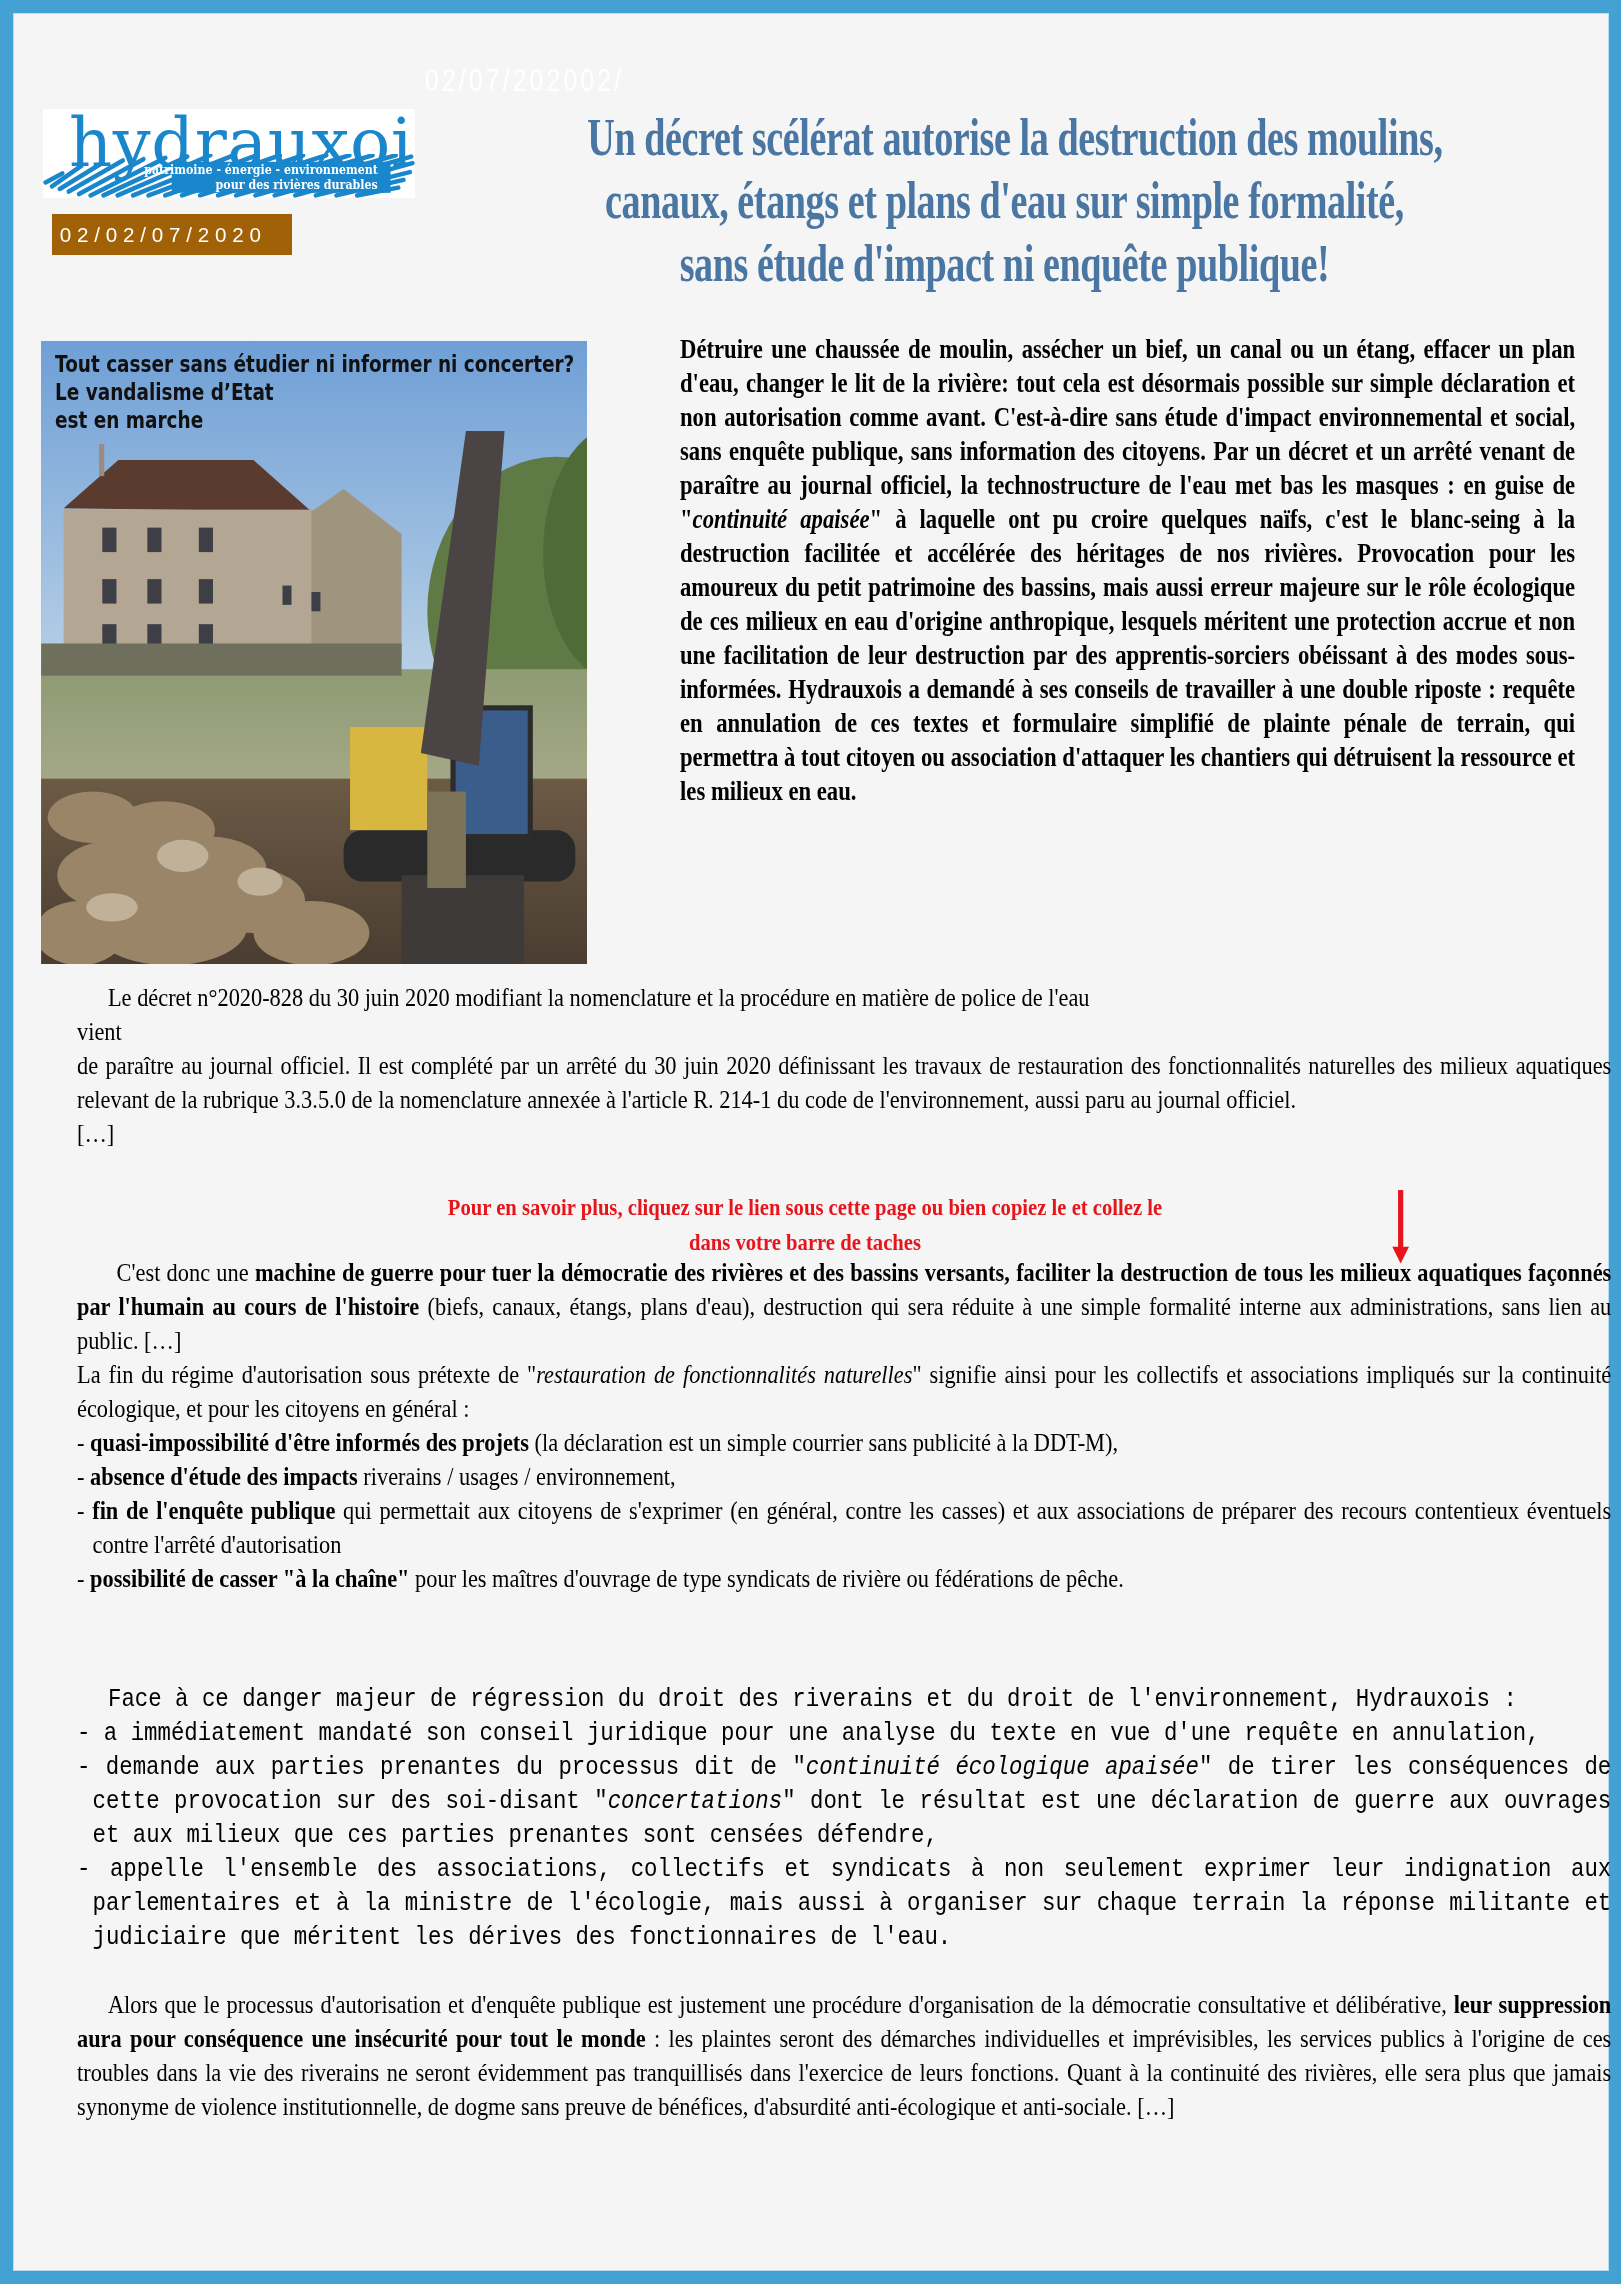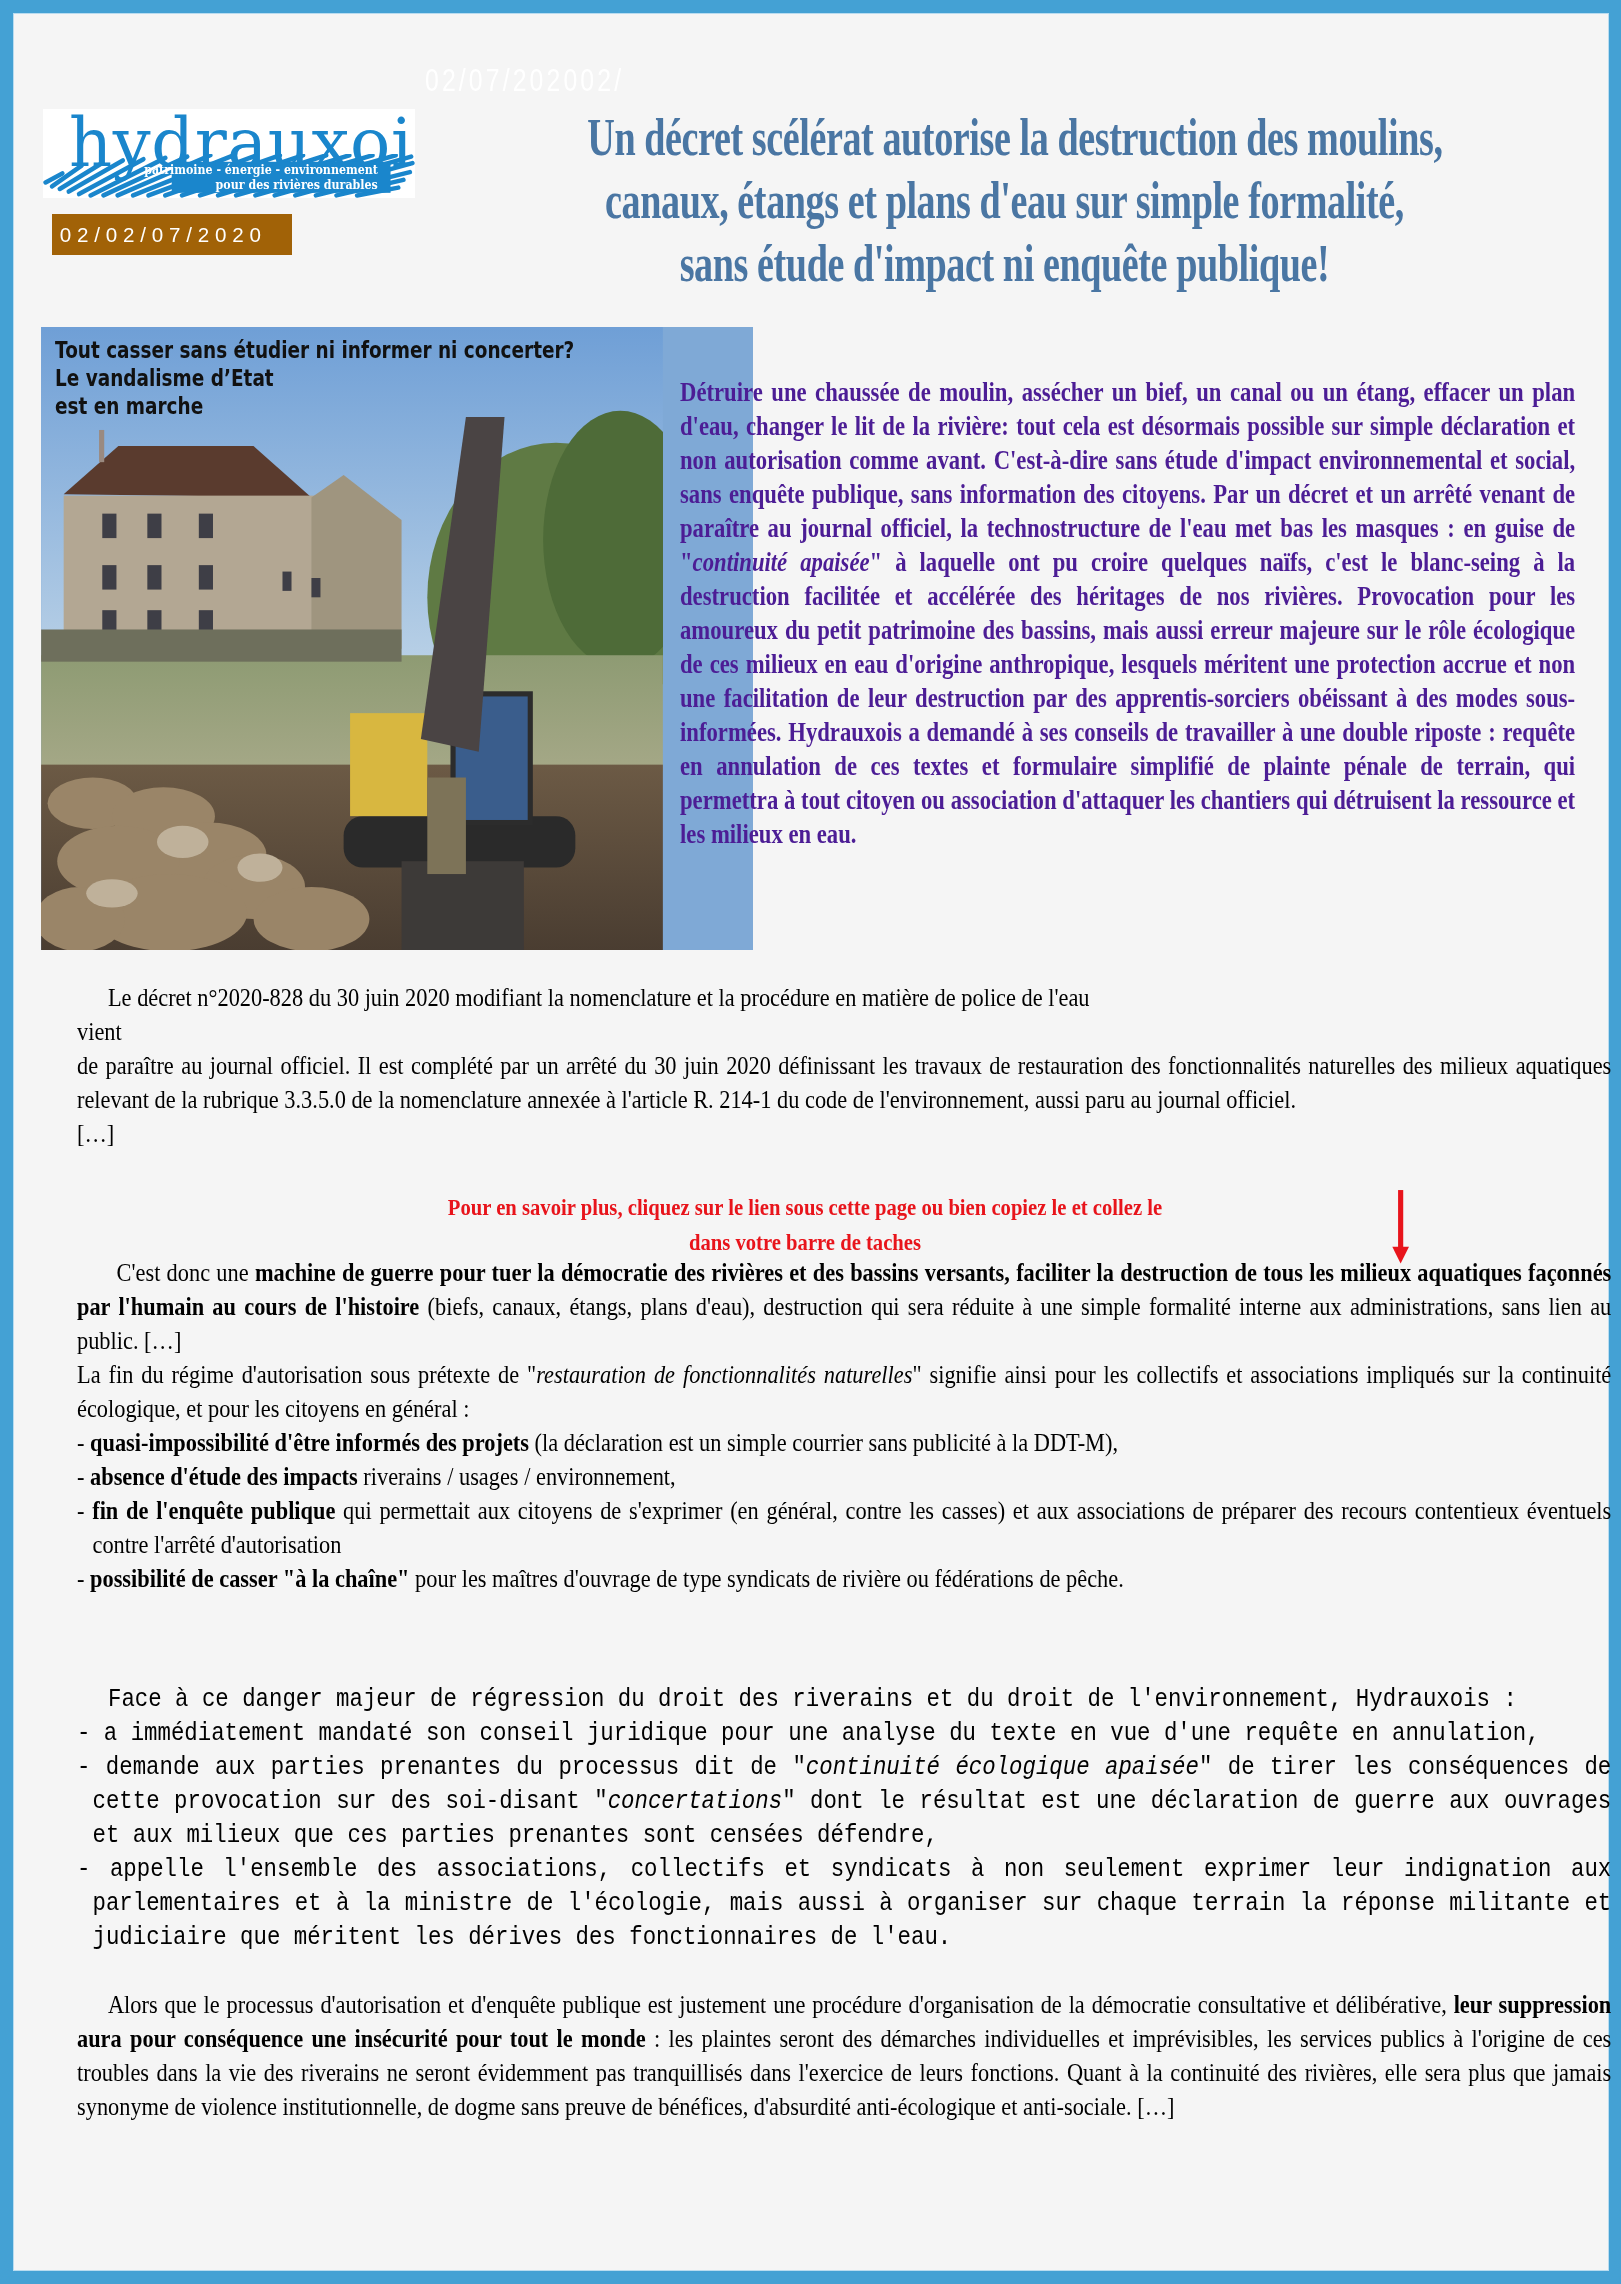--- a/index.html
+++ b/index.html
@@ -8,24 +8,24 @@
   .abs { position:absolute; }
   .ghost-date { left:425px; top:63px; font-family:"Liberation Sans", sans-serif; font-size:31px; letter-spacing:3.9px; color:#ffffff; transform:scaleX(0.8); transform-origin:left; }
   .logo { left:43px; top:109px; width:372px; height:89px; background:#ffffff; overflow:hidden; }
   .logo-word { position:absolute; left:26px; top:-5.2px; font-family:"DejaVu Serif", serif; font-size:67px; color:#1a86cc; letter-spacing:0.6px; z-index:2; }
   .logo-swash { position:absolute; left:0; top:45px; width:372px; height:44px; }
   .logo-tag1 { position:absolute; right:37px; top:53px; font-family:"DejaVu Serif", serif; font-weight:bold; font-size:13px; color:#ffffff; z-index:3; transform:scaleX(0.85); transform-origin:right; }
   .logo-tag2 { position:absolute; right:37px; top:68px; font-family:"DejaVu Serif", serif; font-weight:bold; font-size:13px; color:#ffffff; z-index:3; transform:scaleX(0.85); transform-origin:right; }
   .date-badge { left:52px; top:214px; width:240px; height:41px; background:#a16207; color:#ffffff; font-family:"Liberation Sans", sans-serif; font-size:20.6px; letter-spacing:5.8px; line-height:41px; padding-left:7.7px; box-sizing:border-box; }
   .title { left:425px; top:106px; width:1159px; text-align:center; color:#4a76a3; font-family:"Liberation Serif", serif; font-weight:bold; font-size:53px; line-height:63px; transform:scaleX(0.72); transform-origin:center top; letter-spacing:-0.6px; }
   .title div { white-space:nowrap; }
-  .photo { left:41px; top:327px; width:712px; height:623px; overflow:hidden; background:#7fa9d6; }
+  .photo { left:41px; top:341px; width:546px; height:623px; overflow:hidden; background:#7fa9d6; }
   .photo svg { display:block; }
   .photo-caption { position:absolute; left:14px; top:9px; font-family:"DejaVu Sans", sans-serif; font-weight:bold; font-size:22.5px; line-height:28px; color:#111; transform:scaleX(0.82); transform-origin:left top; white-space:nowrap; }
-  .lead { left:680px; top:332px; width:895px; font-weight:bold; font-size:26.4px; line-height:34px; text-align:justify; color:#4c1d95;margin-top:43px; }
+  .lead { left:680px; top:332px; width:895px; font-weight:bold; font-size:26.4px; line-height:34px; text-align:justify; color:#000000; }
   .lead .in { display:block; transform:scaleX(0.86); transform-origin:left top; width:116.3%; }
   .body-block { left:41px; width:1534px; font-size:26px; line-height:34px; color:#000; text-align:justify;margin-left:36px; }
   .cond { display:block; transform:scaleX(0.86); transform-origin:left top; width:116.3%; }
   .red-note { left:193px; top:1190px; width:1224px; text-align:center; color:#e8141b; font-weight:bold; font-size:24px; line-height:35px; }
   .red-note .cond { transform-origin:center top; width:100%; transform:scaleX(0.86); }
   .arrow { left:1391px; top:1190px; width:19.3px; height:76px; }
   .ind { text-indent:36px; }
   p { margin:0; }
   .li { padding-left:18px; text-indent:-18px; }
   b { font-weight:bold; }

